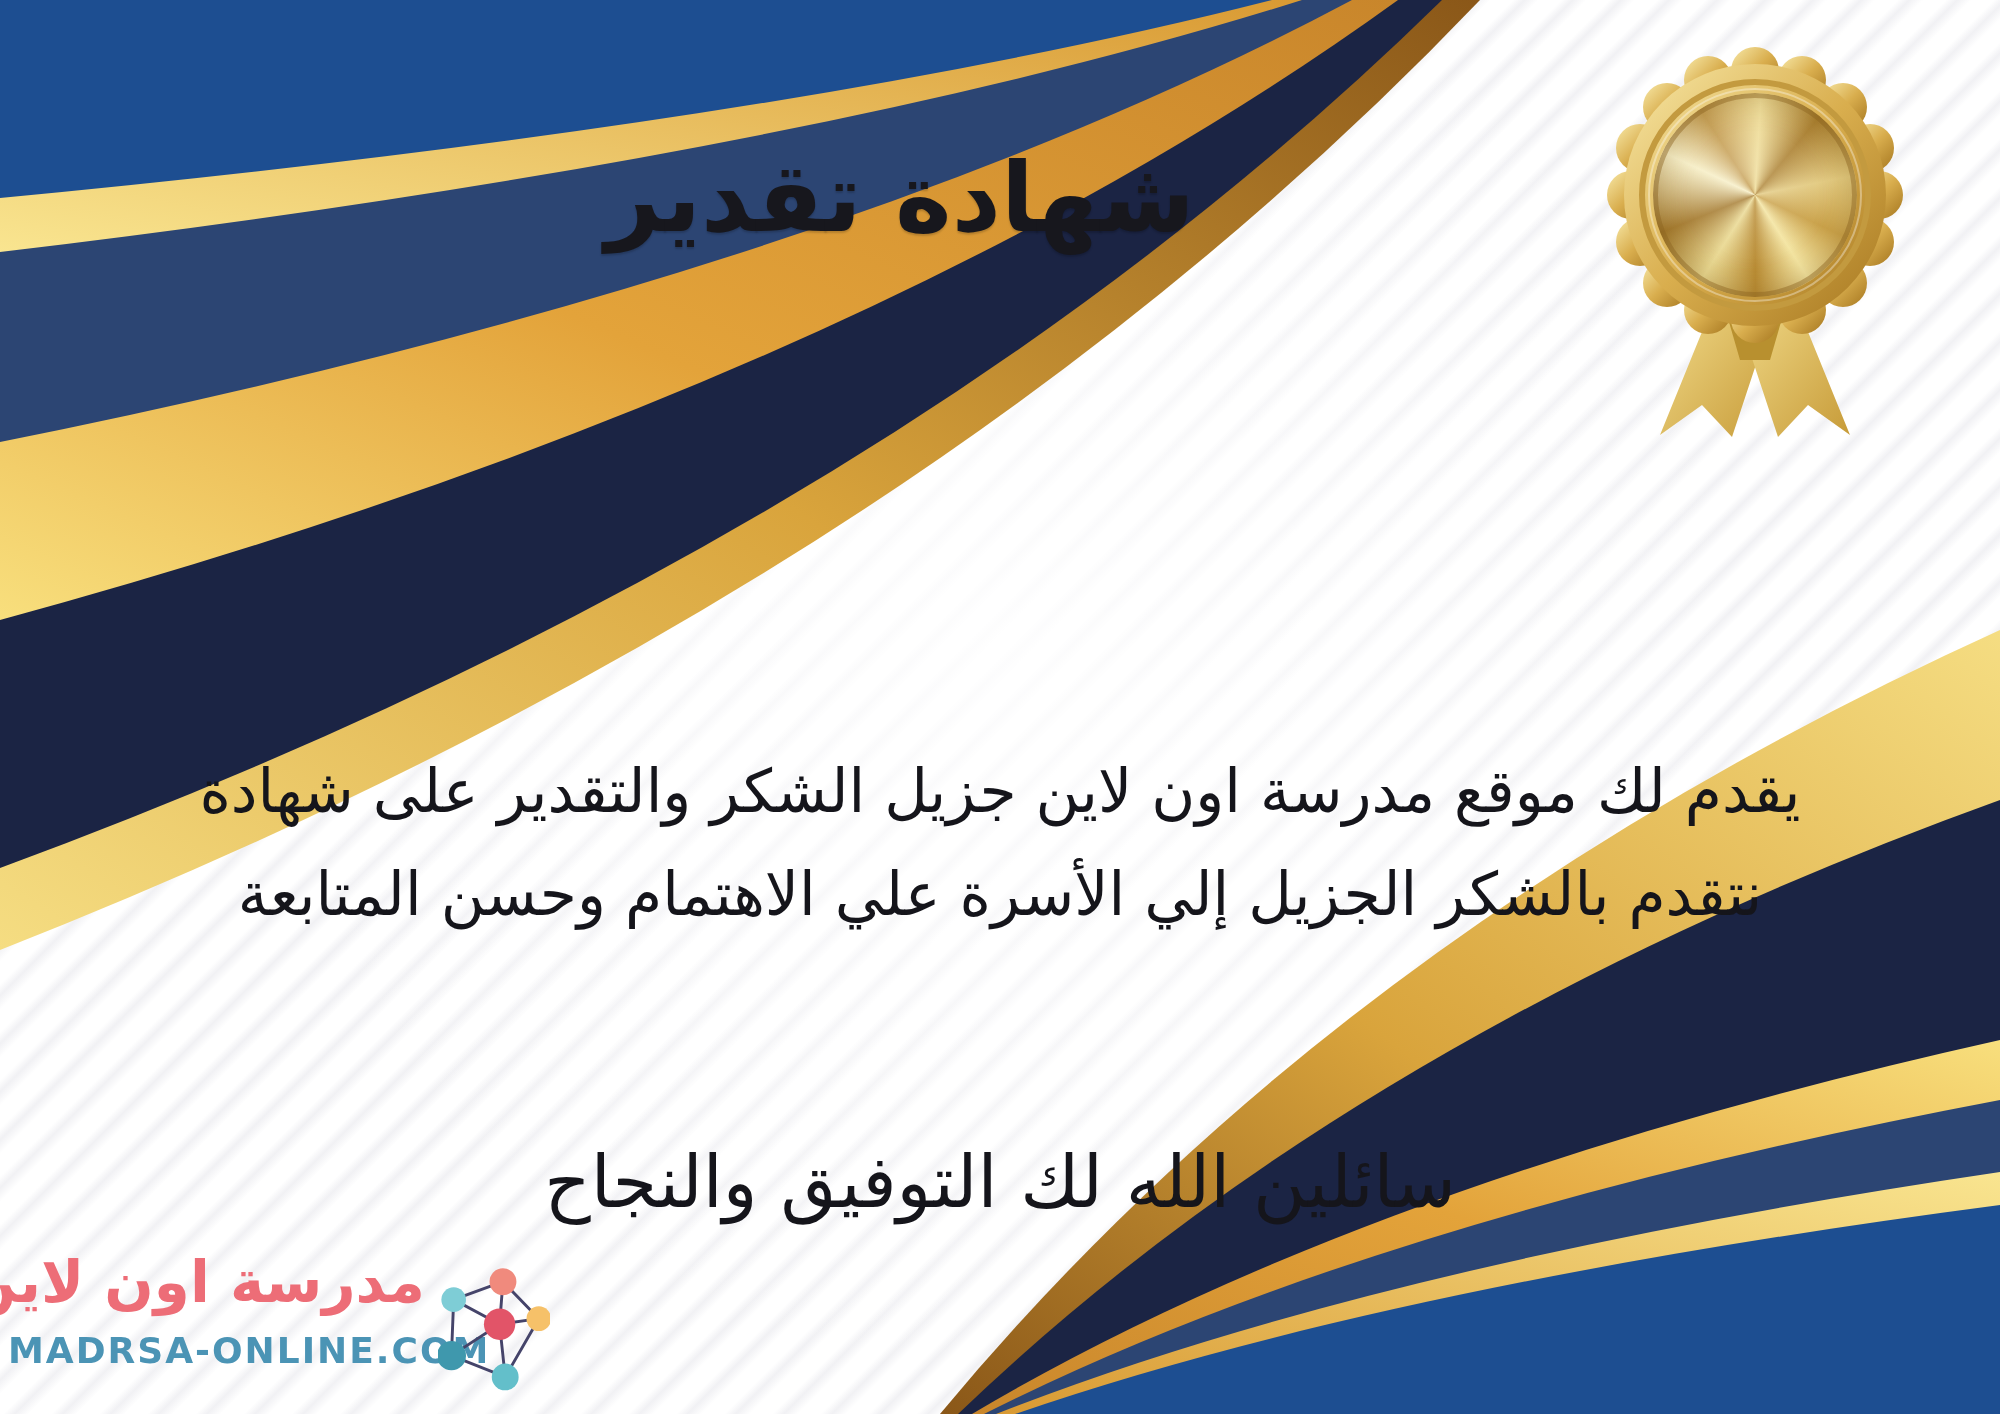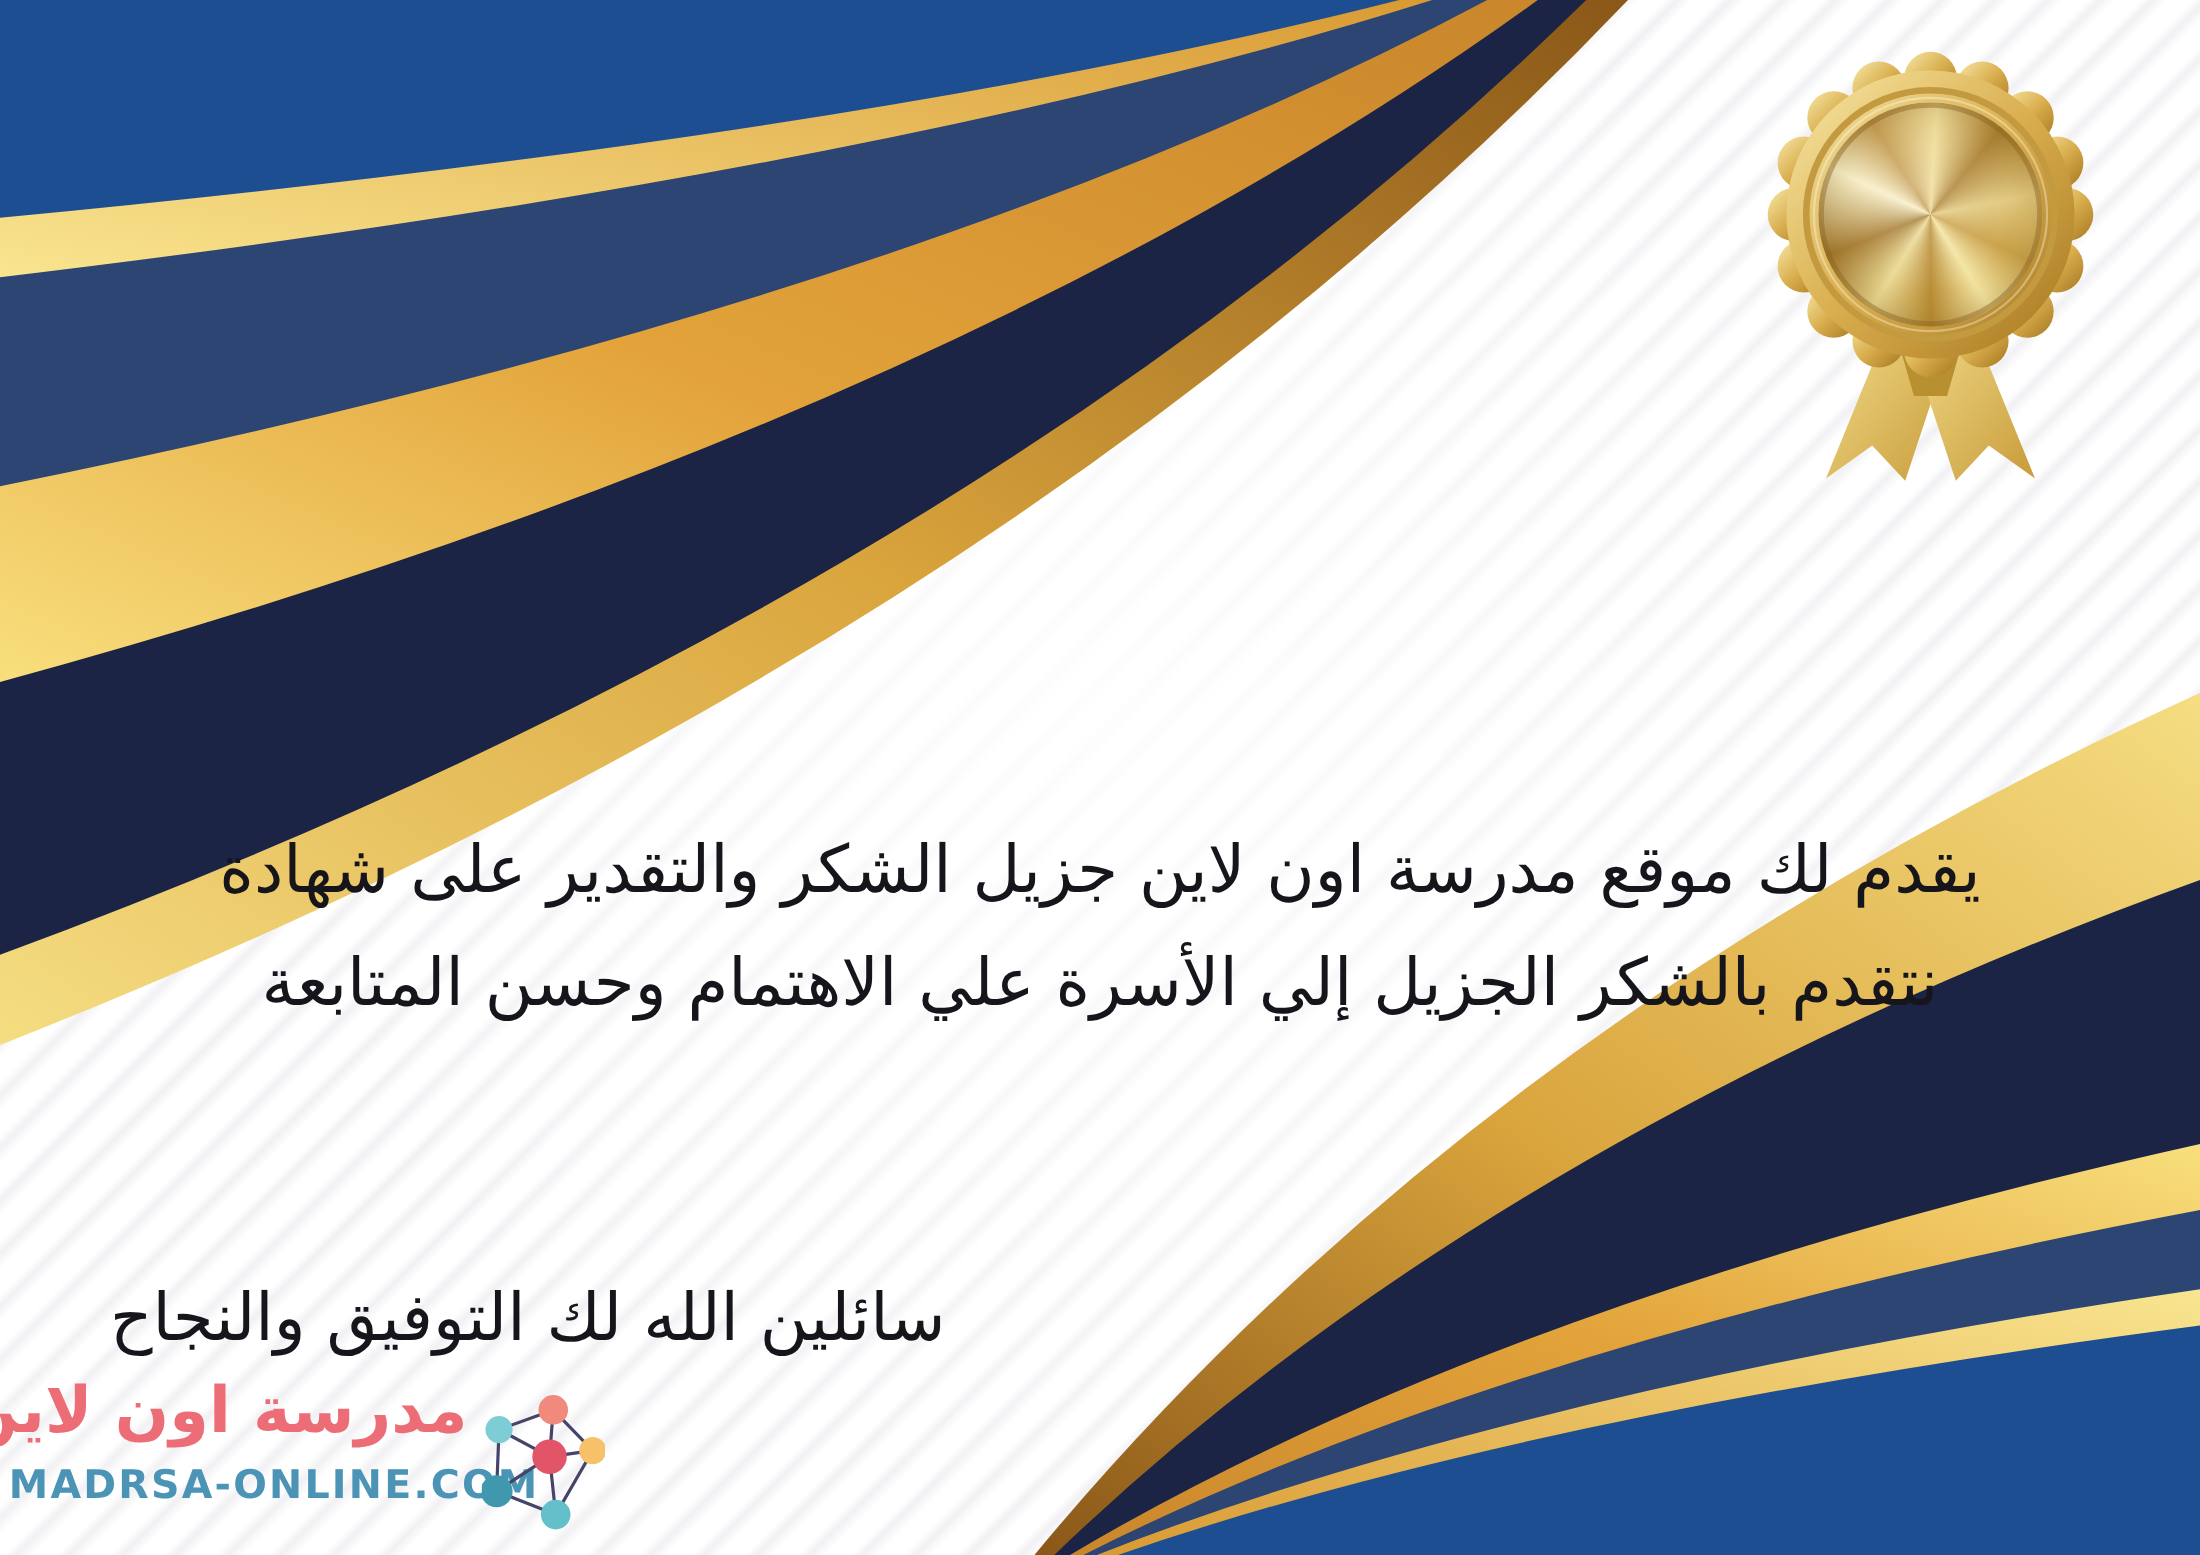--- a/index.html
+++ b/index.html
@@ -27,21 +27,21 @@
     position:absolute;left:30px;top:740px;width:1940px;
     text-align:center;font-size:60px;color:#15151b;line-height:103px;
   }
   .bline{white-space:nowrap;}
   .score{
     display:inline-block;font-size:72px;font-weight:bold;color:#24508f;
     margin:0 55px;vertical-align:-6px;
   }
   .closing{
     position:absolute;left:100px;top:1140px;width:1800px;
-    text-align:left;font-size:60px;color:#15151b;white-space:nowrap;margin-top:23px;
+    text-align:center;font-size:72px;color:#15151b;white-space:nowrap;
   }
   
   .medal{position:absolute;left:1605px;top:45px;width:300px;height:400px;}
   .medal svg{position:absolute;left:0;top:0;}
   .medal-disc{
     position:absolute;left:48px;top:48px;width:204px;height:204px;border-radius:50%;
     background:
       radial-gradient(circle at 42% 38%, rgba(255,255,255,.30), rgba(255,255,255,0) 58%),
       conic-gradient(from 115deg,
         #caa24a,#f4e5a2 9%,#b98c34 18%,#ead992 27%,#a3782a 37%,
@@ -150,20 +150,21 @@
         <circle cx="238" cy="62" r="24"></circle>
           <circle cx="265" cy="103" r="24"></circle>
         <circle cx="150" cy="150" r="131"></circle>
       </g>
       <circle cx="150" cy="150" r="113" fill="none" stroke="#c39a3f" stroke-width="6"></circle>
       <circle cx="150" cy="150" r="106" fill="none" stroke="rgba(255,255,255,0.35)" stroke-width="2"></circle>
     </svg>
     <div class="medal-disc"></div>
   </div>
 
+  <h1 class="title" dir="rtl">شهادة تقدير</h1>
 
 
   <div class="body-text" dir="rtl">
     <div class="bline">يقدم لك موقع مدرسة اون لاين جزيل الشكر  والتقدير على شهادة</div>
     <div class="bline">نتقدم  بالشكر الجزيل إلي الأسرة علي الاهتمام وحسن المتابعة</div>
   </div>
 
   <div class="closing" dir="rtl">سائلين الله لك التوفيق  والنجاح</div>
 
   <div>

